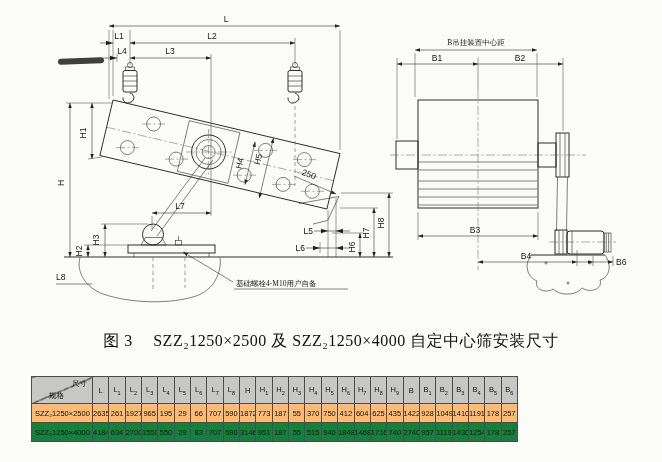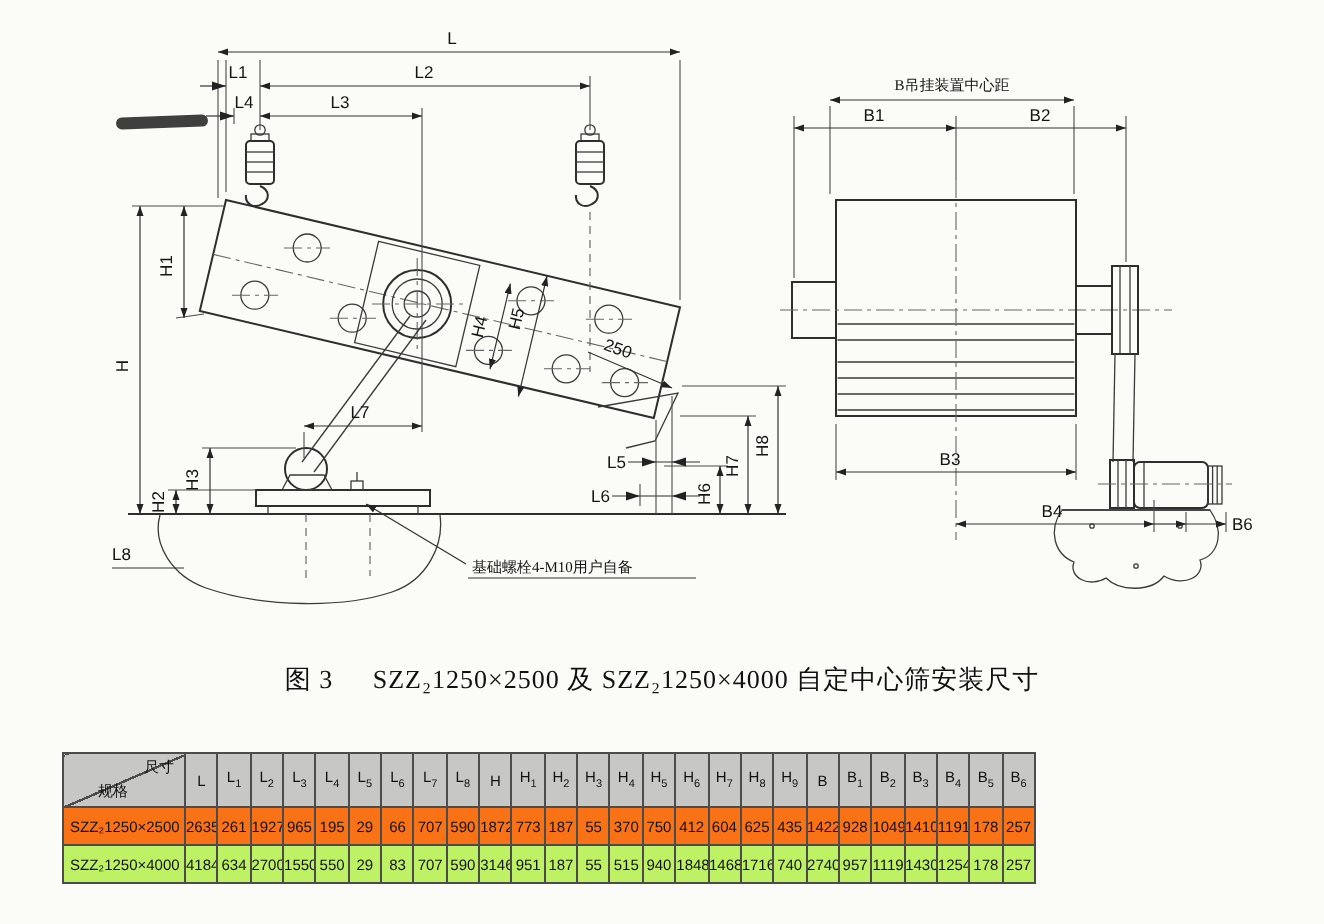--- a/index.html
+++ b/index.html
@@ -11,29 +11,29 @@
   svg .dim{stroke:#333;stroke-width:.6;fill:none;}
   svg .ext{stroke:#4a4a4a;stroke-width:.55;fill:none;}
   svg .cl{stroke:#666;stroke-width:.55;fill:none;stroke-dasharray:9 2.5 2 2.5;}
   svg .dash{stroke:#666;stroke-width:.6;fill:none;stroke-dasharray:4 3;}
   svg text{fill:#141414;font-family:"Liberation Sans",sans-serif;font-size:8.5px;}
   svg text.cn{font-size:7.5px;font-family:"Liberation Serif",serif;}
   svg .arrhead{fill:#222;stroke:none;}
   .artifact{position:absolute;left:58px;top:58px;width:46px;height:6px;background:#1d1d1d;
             border-radius:3px;transform:rotate(-2deg);opacity:.85;}
   .caption{position:absolute;left:0;top:331px;width:662px;text-align:center;
-           font-family:"Liberation Serif",serif;font-size:13px;color:#111;letter-spacing:.5px;}
+           font-family:"Liberation Serif",serif;font-size:16px;color:#111;letter-spacing:.5px;}
   .caption .figno{margin-right:16px;}
   table.dims{position:absolute;left:31px;top:376px;width:487px;border-collapse:collapse;
              table-layout:fixed;font-size:7.5px;color:#111;}
   table.dims th,table.dims td{border:1px solid #4c4c4c;padding:0;text-align:center;
              font-weight:normal;overflow:hidden;white-space:nowrap;}
   table.dims thead th{background:#c7c7c5;height:26px;}
-  table.dims td{height:18px;background:#f97316;}
-  table.dims tr.alt td{background:#bef264;}
+  table.dims td{height:18px;background:#fdba74;}
+  table.dims tr.alt td{background:#15803d;}
   table.dims td.spec{text-align:left;padding-left:3px;}
   table.dims sub{font-size:5.5px;}
   th.corner{position:relative;background:
       linear-gradient(to bottom right,rgba(0,0,0,0) calc(50% - .6px),#4c4c4c calc(50% - .6px),
       #4c4c4c calc(50% + .6px),rgba(0,0,0,0) calc(50% + .6px)),#c7c7c5 !important;}
   th.corner .c-top{position:absolute;right:5px;top:2px;}
   th.corner .c-bot{position:absolute;left:17px;bottom:2px;}
 </style>
 </head>
 <body>

